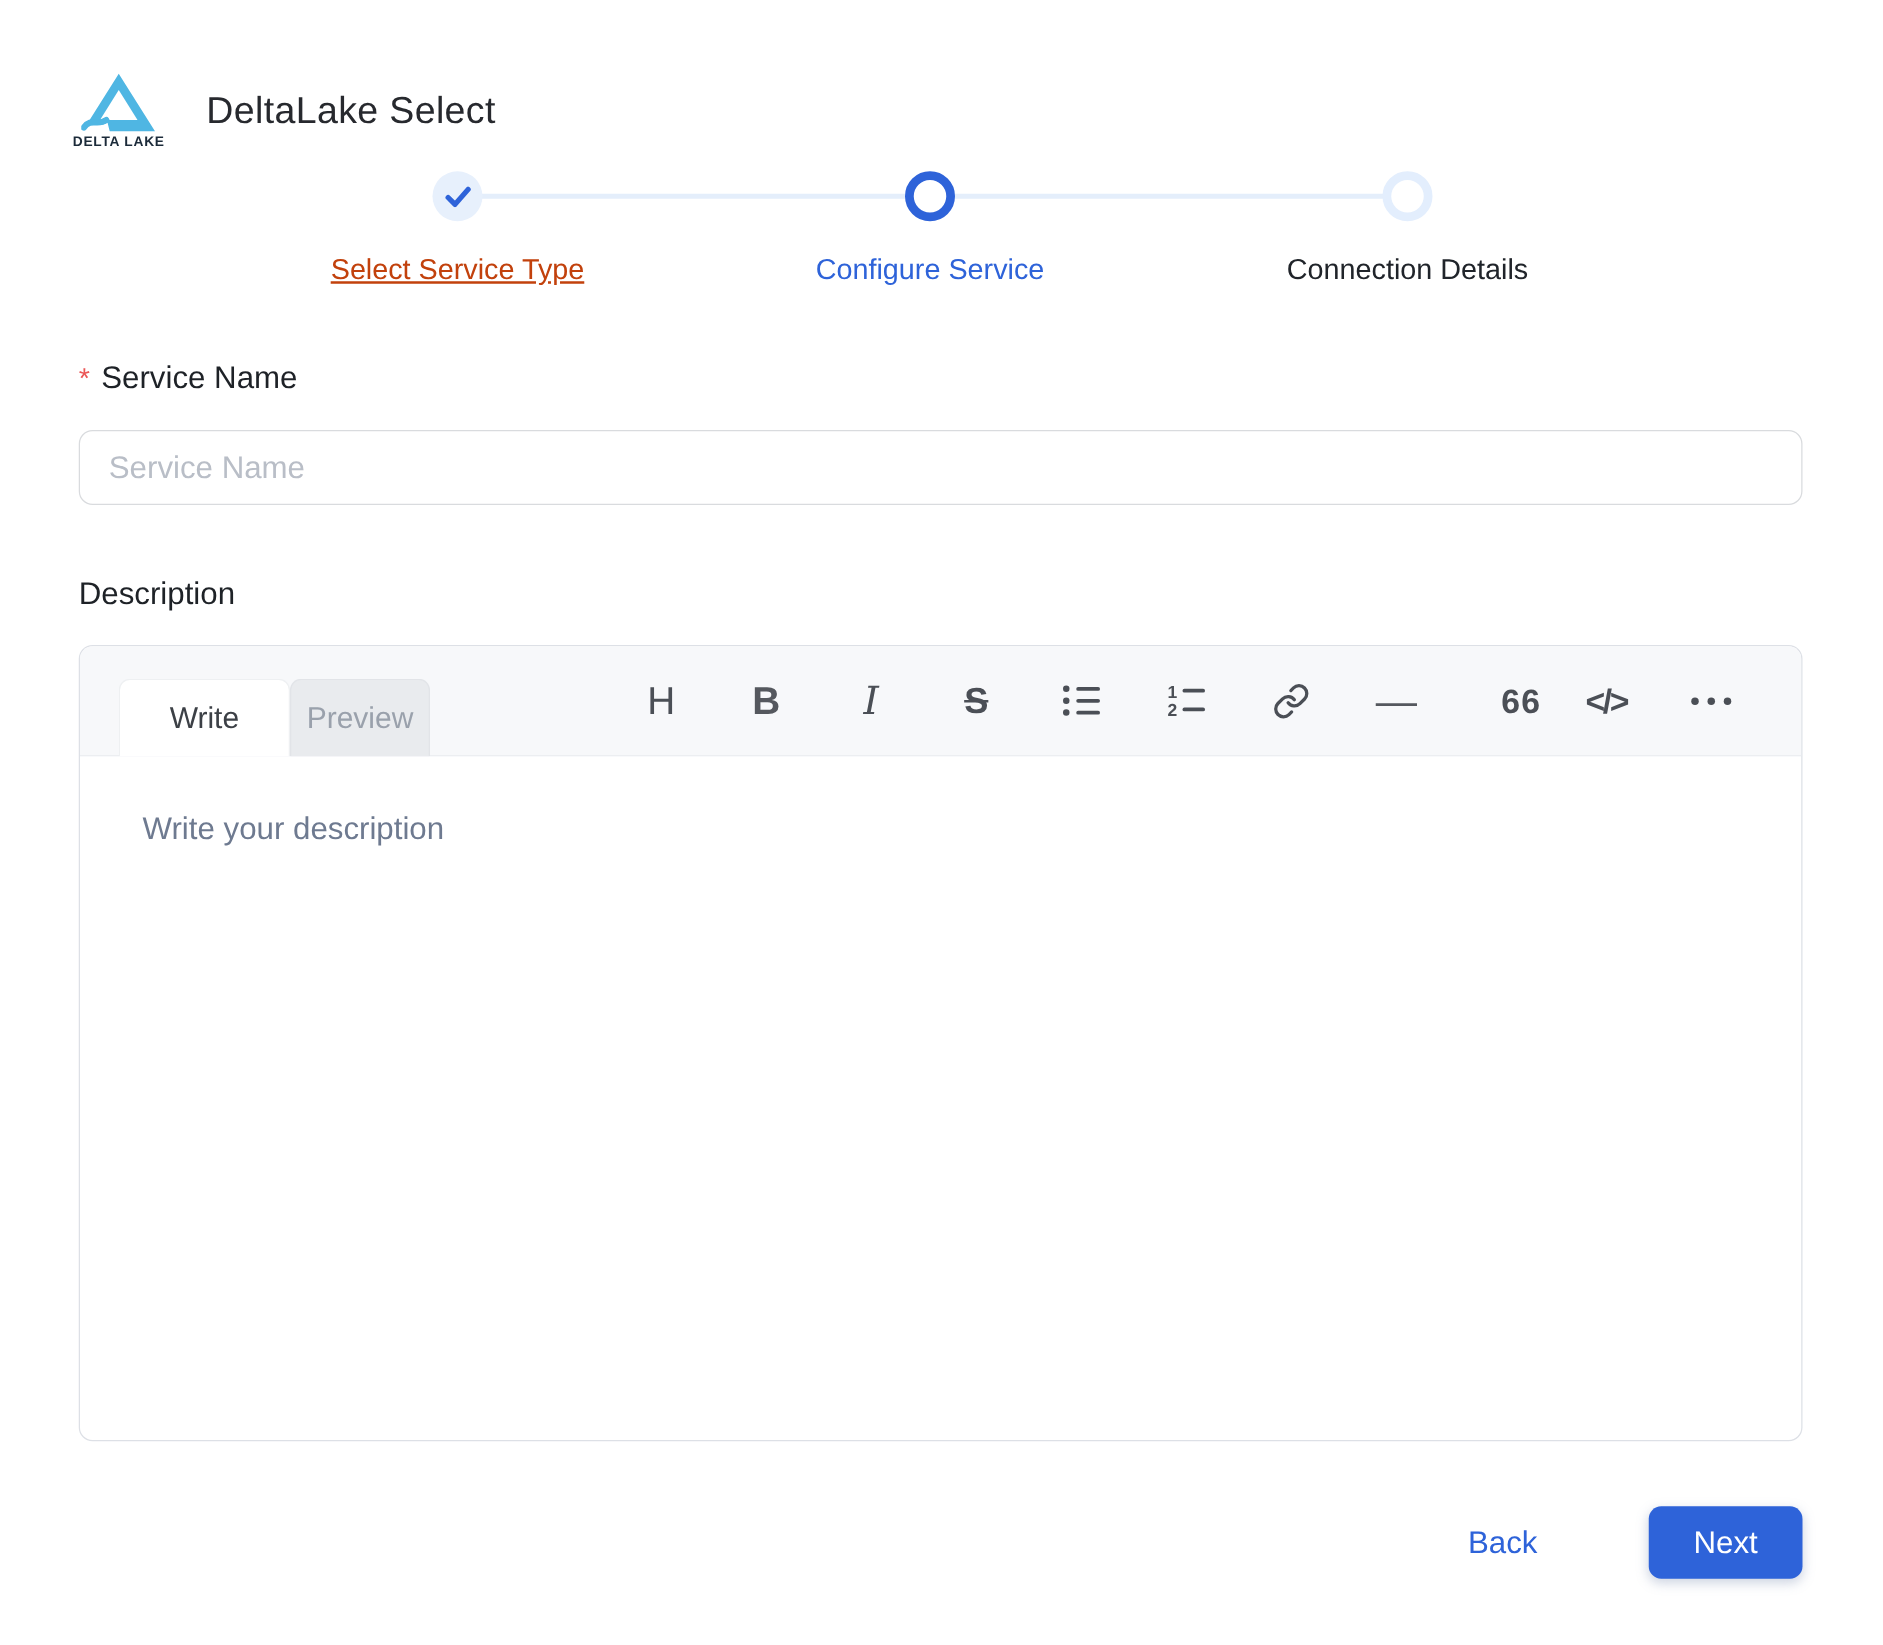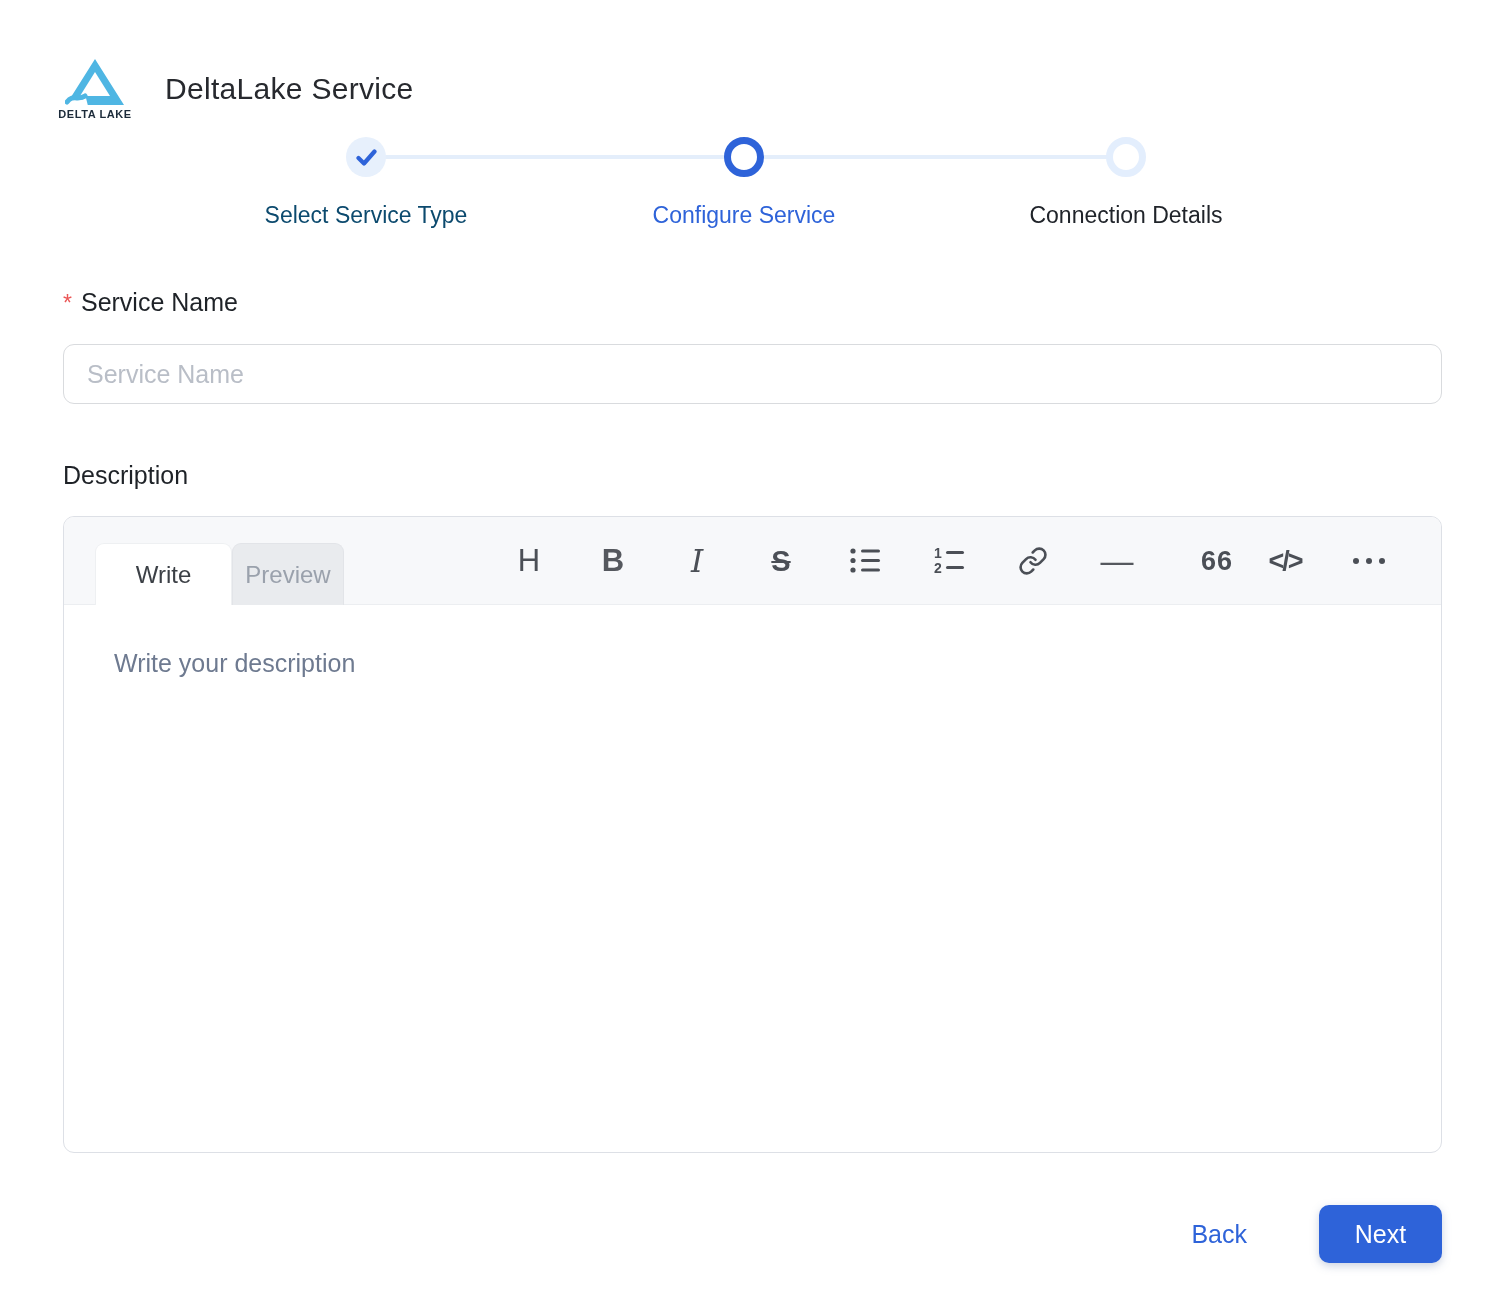--- a/index.html
+++ b/index.html
@@ -22,21 +22,21 @@
   .stepper { position:absolute; left:0; top:0; width:100%; height:240px; }
   .connector { position:absolute; top:155px; height:4px; background:#e4eefb; border-radius:2px; }
   .connector.c1 { left:368px; width:374px; }
   .connector.c2 { left:746px; width:378px; }
   .circle { position:absolute; top:137px; width:40px; height:40px; border-radius:50%; cursor:pointer;
             display:flex; align-items:center; justify-content:center; background:#fff; }
   .circle.done   { left:346px; background:#e7f0fc; }
   .circle.active { left:724px; border:7px solid #2e63d9; }
   .circle.pending{ left:1106px; border:7px solid #e3eefd; }
   .step-label { position:absolute; top:202px; width:380px; text-align:center; font-size:23px; cursor:pointer; }
-  .step-label.l1 { left:176px; color:#0c4a6e; }
+  .step-label.l1 { left:176px; color:#c2410c;text-decoration:underline; }
   .step-label.l2 { left:554px; color:#2e63d9; }
   .step-label.l3 { left:936px; color:#20242a; }
 
   
   .field-label { position:absolute; left:63px; font-size:25px; color:#1e2227; }
   .label-name { top:288px; }
   .label-desc { top:461px; }
   .req { color:#eb5757; margin-right:9px; font-size:23px; }
   .text-input {
     position:absolute; left:63px; top:344px; width:1379px; height:60px;
@@ -73,42 +73,42 @@
   .g-code { font-size:27px; font-weight:600; letter-spacing:-2px; }
 
   .editor-body { height:547px; }
   .editor-body textarea {
     width:100%; height:100%; border:none; outline:none; resize:none; background:transparent;
     padding:44px 50px; font-size:25px; font-family:inherit; color:#333;
   }
   .editor-body textarea::placeholder { color:#6e7a90; }
 
   
-  .footer { position:absolute; top:1205px; right:64px; display:flex; align-items:center; gap:32px; }
+  .footer { position:absolute; top:1205px; right:64px; display:flex; align-items:center; gap:49px; }
   .back-link { color:#2e63d9; font-size:25px; cursor:pointer; }
   .next-btn {
     width:123px; height:58px; background:#2e63d9; color:#fff; border:none; border-radius:10px;
     font-size:25px; font-family:inherit; cursor:pointer;
     box-shadow:0 3px 9px rgba(110,130,170,0.35);
     margin-left:40px;
   }
 </style>
 </head>
 <body>
 
 <div class="header">
   <div class="logo">
     <svg width="60" height="48" viewBox="0 0 60 48">
       <path d="M30 1 L59 47 L1 47 Z M30 14 L45 38 L15 38 Z" fill="#4FB6E3" fill-rule="evenodd"></path>
       <path d="M-1 48 C6 37 13 45 21 40 L23 48 Z" fill="#ffffff"></path>
       <path d="M2 44 C8 36 13 43 20 38" stroke="#4FB6E3" stroke-width="5" fill="none" stroke-linecap="round"></path>
     </svg>
     <div class="logo-caption">DELTA LAKE</div>
   </div>
-  <div class="page-title">DeltaLake Service</div>
+  <div class="page-title">DeltaLake Select</div>
 </div>
 
 <div class="stepper">
   <div class="connector c1"></div>
   <div class="connector c2"></div>
 
   <div class="circle done">
     <svg width="21" height="17" viewBox="0 0 21 17">
       <path d="M2.5 9 L8 14.5 L18.5 2.5" stroke="#2e63d9" stroke-width="4.2" fill="none" stroke-linecap="round" stroke-linejoin="round"></path>
     </svg>

